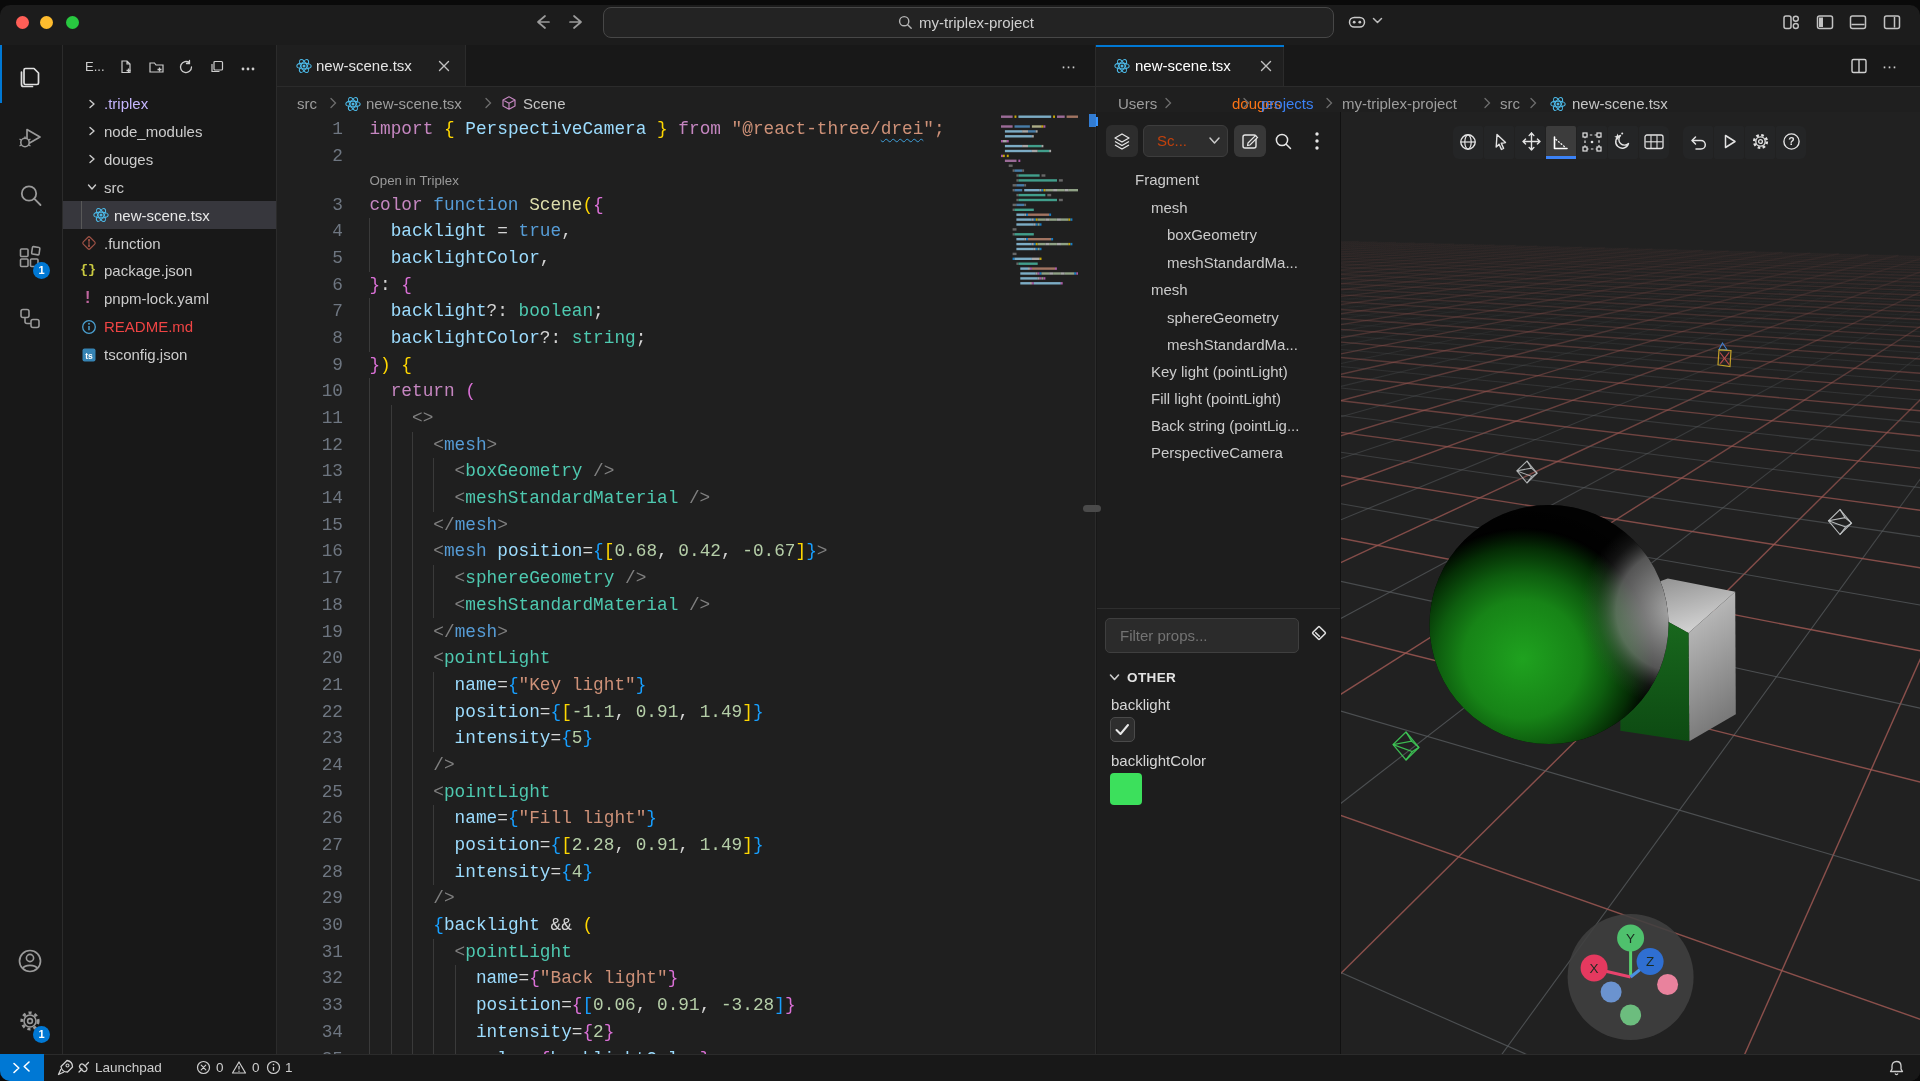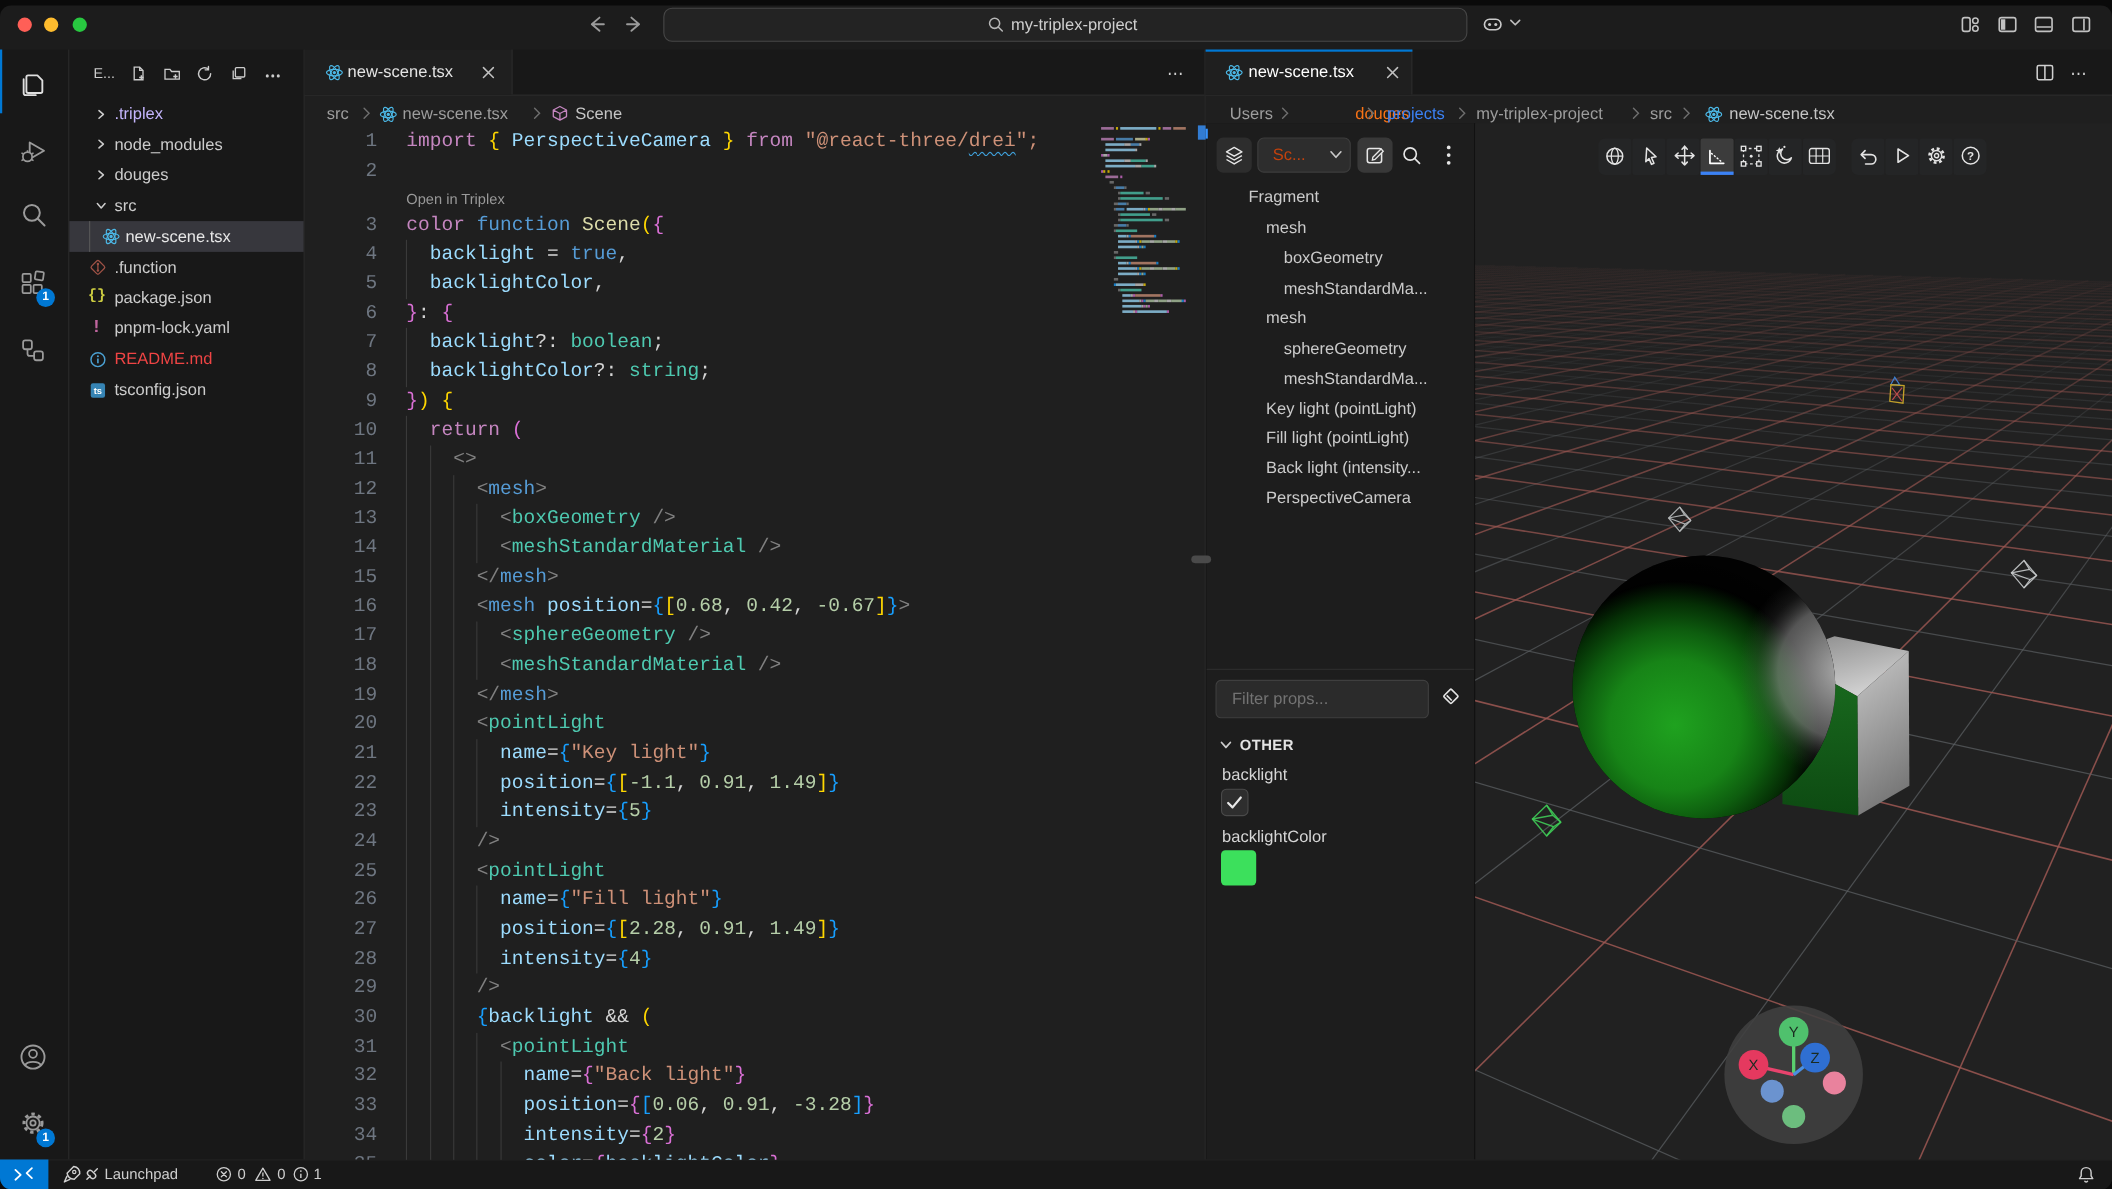--- a/index.html
+++ b/index.html
@@ -896,21 +896,21 @@
   </svg>
 <div style="position:absolute;left:1135px;top:170.5px;font:15px 'Liberation Sans';color:#cbcbcb;white-space:nowrap">Fragment</div>
 <div style="position:absolute;left:1151px;top:198.5px;font:15px 'Liberation Sans';color:#cbcbcb;white-space:nowrap">mesh</div>
 <div style="position:absolute;left:1167px;top:225.5px;font:15px 'Liberation Sans';color:#cbcbcb;white-space:nowrap">boxGeometry</div>
 <div style="position:absolute;left:1167px;top:253.5px;font:15px 'Liberation Sans';color:#cbcbcb;white-space:nowrap">meshStandardMa...</div>
 <div style="position:absolute;left:1151px;top:280.5px;font:15px 'Liberation Sans';color:#cbcbcb;white-space:nowrap">mesh</div>
 <div style="position:absolute;left:1167px;top:308.5px;font:15px 'Liberation Sans';color:#cbcbcb;white-space:nowrap">sphereGeometry</div>
 <div style="position:absolute;left:1167px;top:335.5px;font:15px 'Liberation Sans';color:#cbcbcb;white-space:nowrap">meshStandardMa...</div>
 <div style="position:absolute;left:1151px;top:362.5px;font:15px 'Liberation Sans';color:#cbcbcb;white-space:nowrap">Key light (pointLight)</div>
 <div style="position:absolute;left:1151px;top:389.5px;font:15px 'Liberation Sans';color:#cbcbcb;white-space:nowrap">Fill light (pointLight)</div>
-<div style="position:absolute;left:1151px;top:416.5px;font:15px 'Liberation Sans';color:#cbcbcb;white-space:nowrap">Back light (intensity...</div>
+<div style="position:absolute;left:1151px;top:416.5px;font:15px 'Liberation Sans';color:#cbcbcb;white-space:nowrap">Back string (pointLig...</div>
 <div style="position:absolute;left:1151px;top:443.5px;font:15px 'Liberation Sans';color:#cbcbcb;white-space:nowrap">PerspectiveCamera</div>
 <div style="position:absolute;left:1097px;top:608px;width:243px;height:1px;background:#2e2e2e"></div>
 <div style="position:absolute;left:1105px;top:618px;width:194px;height:35px;background:#2b2b2b;border:1px solid #3f3f3f;border-radius:5px;box-sizing:border-box"></div>
 <div style="position:absolute;left:1120px;top:627px;font:15px 'Liberation Sans';color:#737373">Filter props...</div>
 <svg style="position:absolute;left:1306.0px;top:620.0px" width="26.0" height="26.0" viewBox="0 0 26 26" fill="none">
     <rect x="8.2" y="8.2" width="9.6" height="9.6" rx="1" transform="rotate(45 13 13)" stroke="#e3e3e3" stroke-width="1.5"></rect>
     <line x1="9.2" y1="12.2" x2="13.8" y2="16.8" stroke="#e3e3e3" stroke-width="1.5"></line>
   </svg>
 <svg style="position:absolute;left:1108.0px;top:671.0px" width="13.0" height="13.0" viewBox="0 0 13 13" fill="none">
     <path d="M2.5 4 L6.5 8.5 L10.5 4" stroke="#cccccc" stroke-width="1.6" stroke-linecap="round" stroke-linejoin="round"></path>

